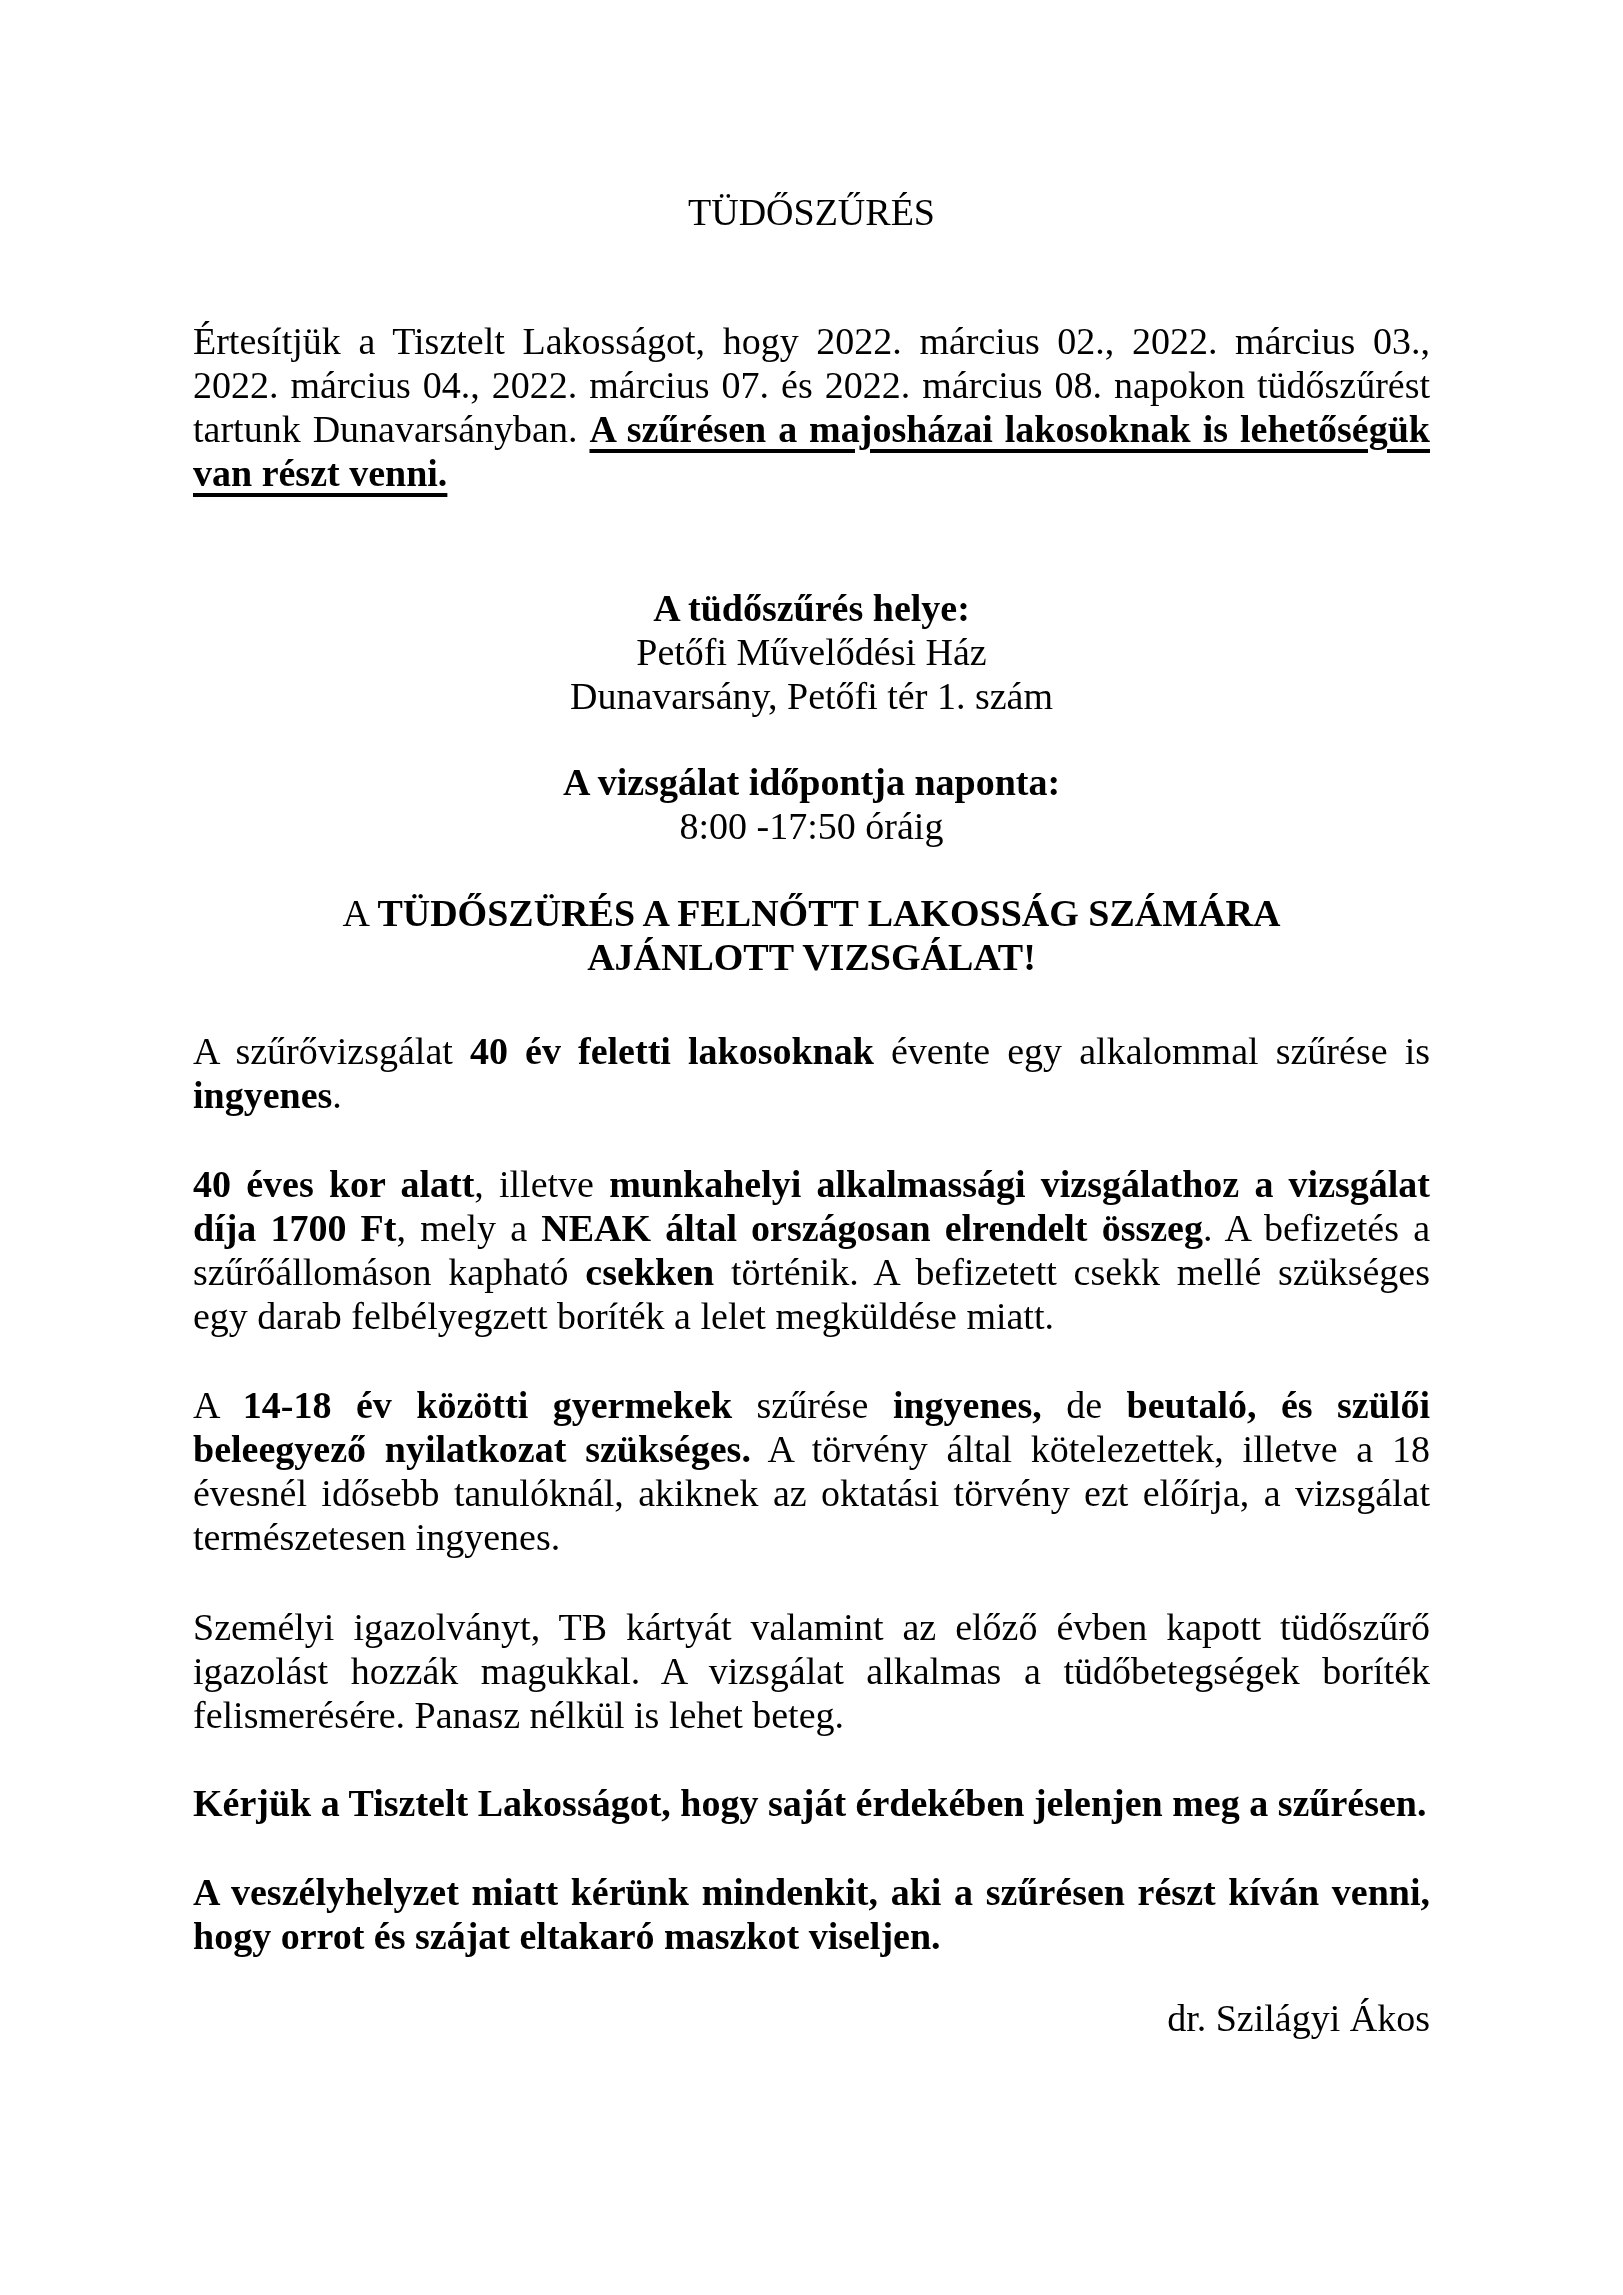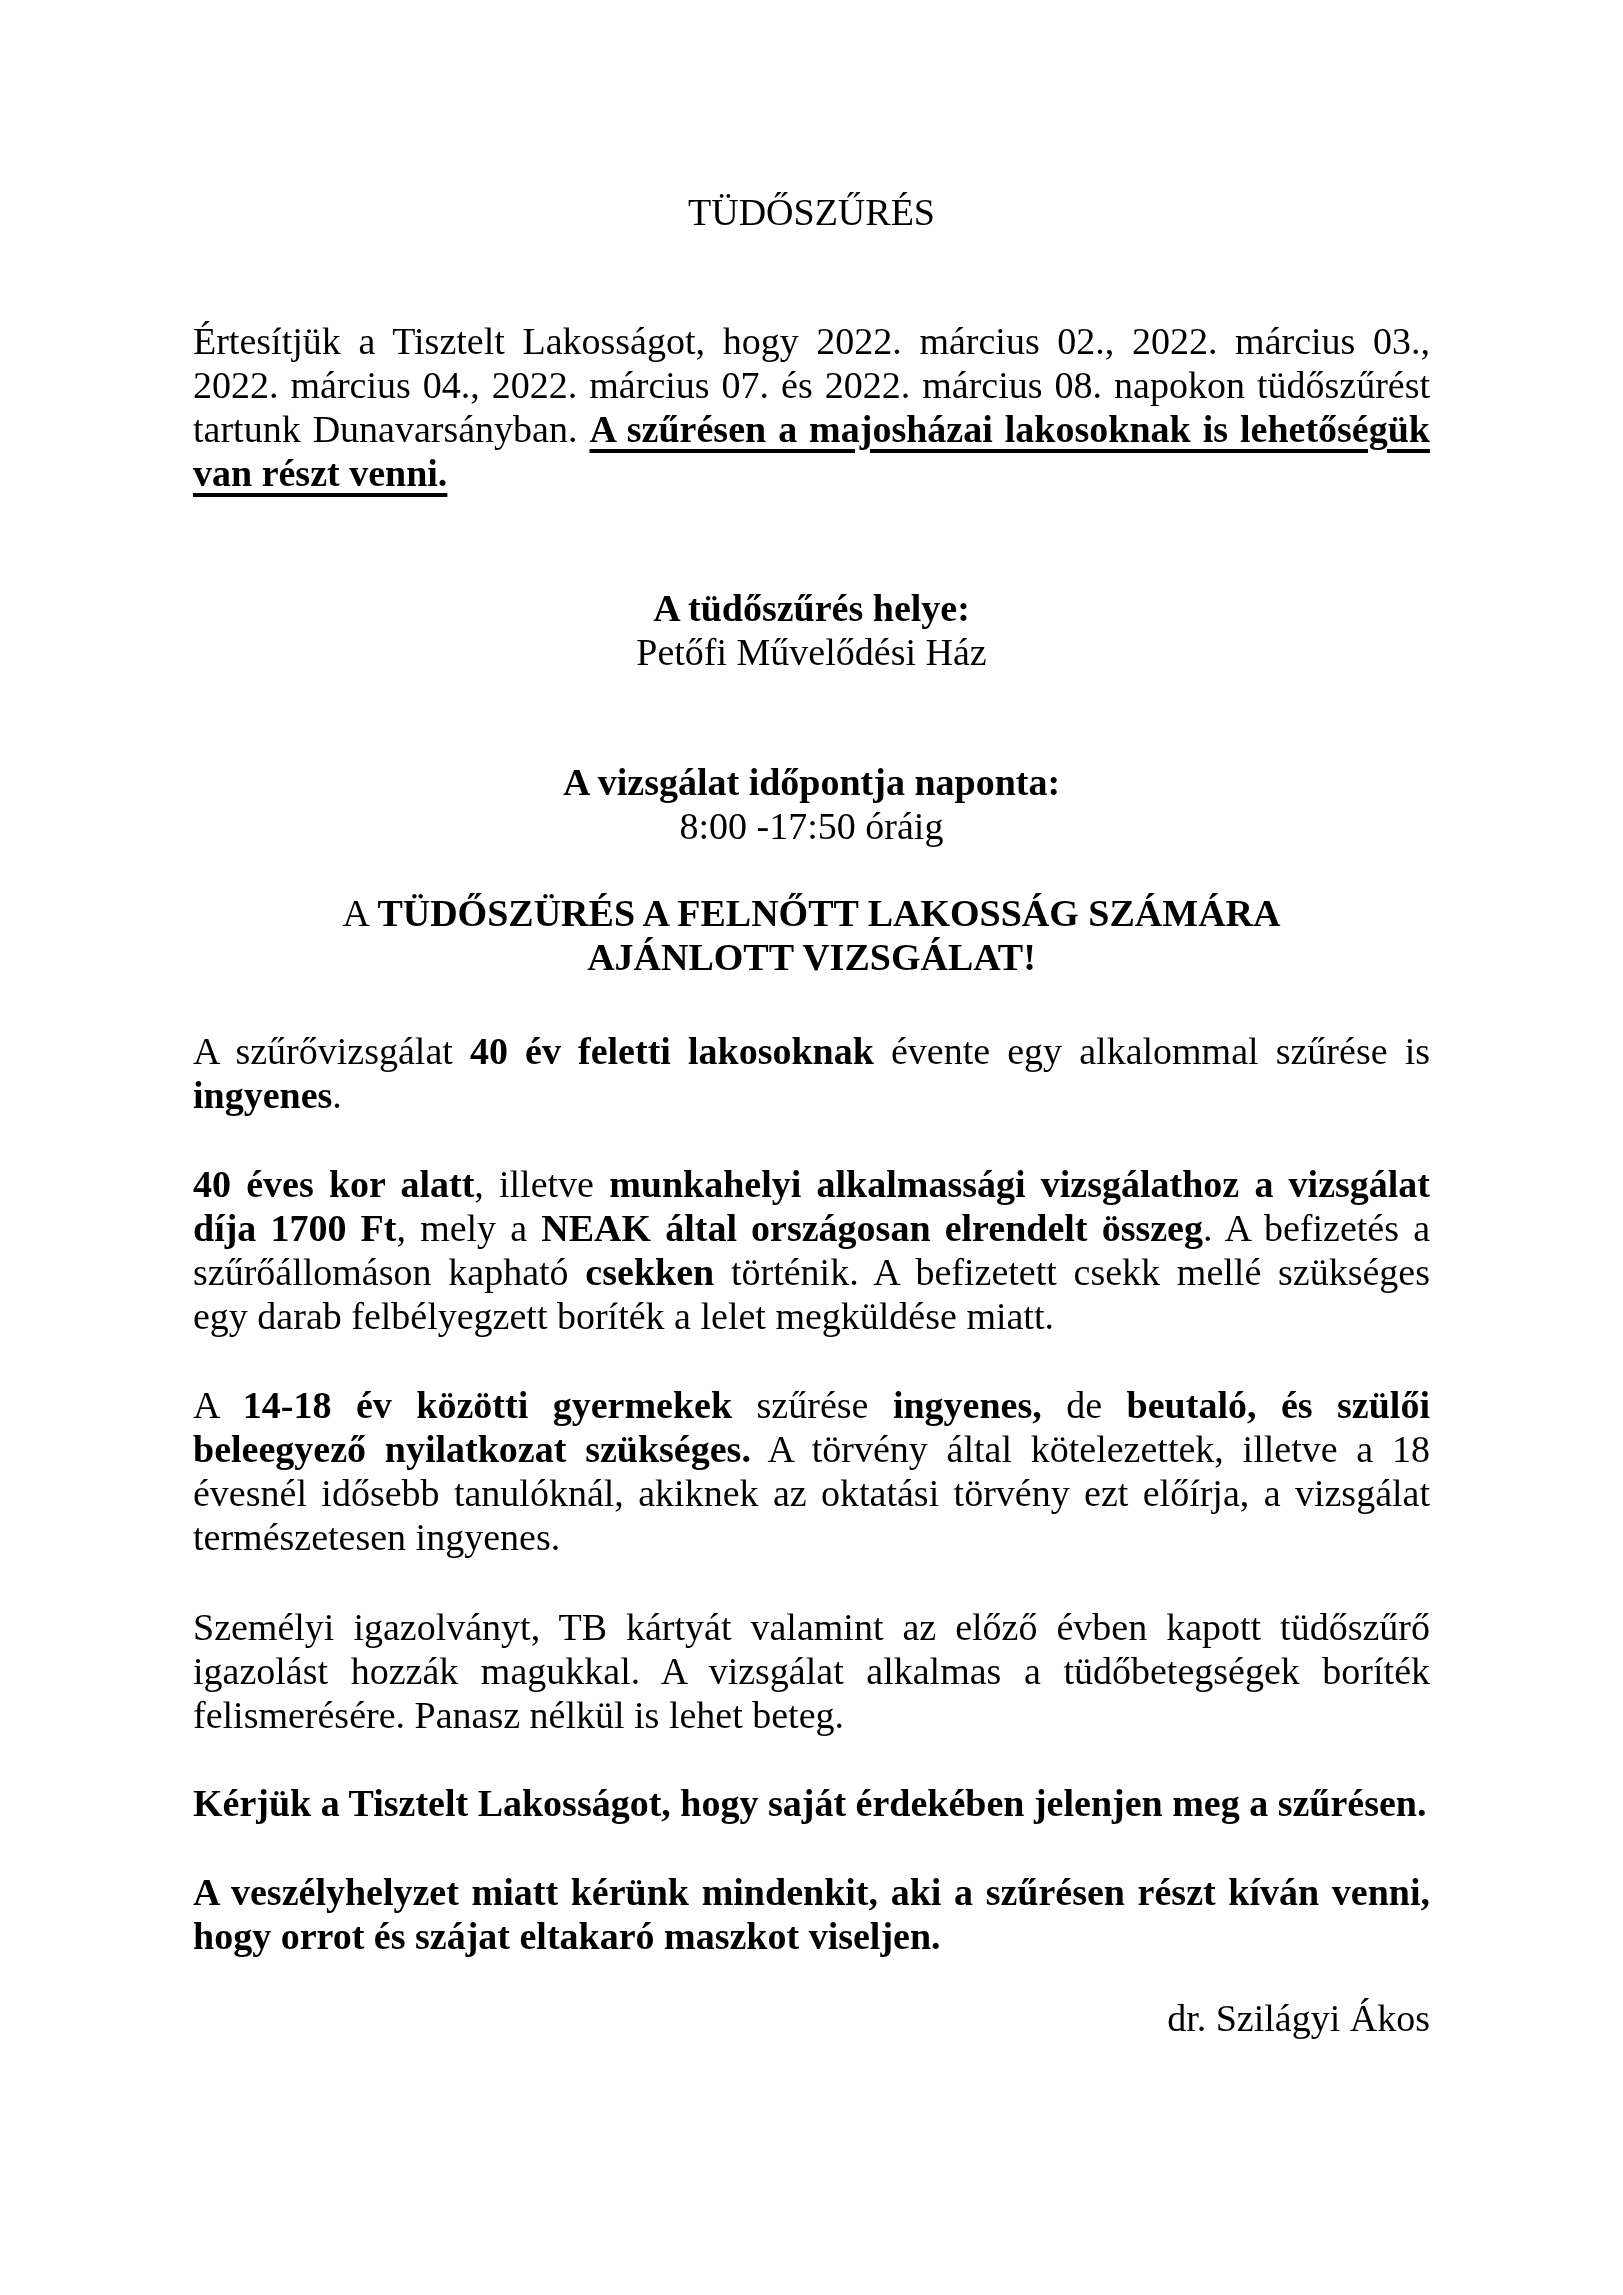--- a/index.html
+++ b/index.html
@@ -32,20 +32,21 @@
 
 <div class="page">
 
   <h1 class="title">TÜDŐSZŰRÉS</h1>
 
   <p class="para" style="top:319px;"><span>Értesítjük a Tisztelt Lakosságot, hogy 2022. március 02., 2022. március 03., 2022. március 04., 2022. március 07. és 2022. március 08. napokon tüdőszűrést tartunk Dunavarsányban. </span><span class="b u">A szűrésen a majosházai lakosoknak is  lehetőségük van részt venni.</span></p>
 
   <div class="para center" style="top:586px;font-family:Liberation Serif, serif;">
     <span class="line b">A tüdőszűrés helye:</span>
     <span class="line">Petőfi Művelődési Ház</span>
+    <span class="line">Dunavarsány, Petőfi tér 1. szám</span>
   </div>
 
   <div class="para center" style="top:760px;">
     <span class="line b">A vizsgálat időpontja naponta:</span>
     <span class="line">8:00 -17:50 óráig</span>
   </div>
 
   <p class="para center" style="top:891px; padding:0 98px; box-sizing:border-box;"><span>A </span><span class="b">TÜDŐSZÜRÉS A FELNŐTT LAKOSSÁG SZÁMÁRA AJÁNLOTT VIZSGÁLAT!</span></p>
 
   <p class="para" style="top:1029px;"><span>A szűrővizsgálat </span><span class="b">40 év feletti lakosoknak</span><span> évente egy alkalommal szűrése is </span><span class="b">ingyenes</span><span>.</span></p>

